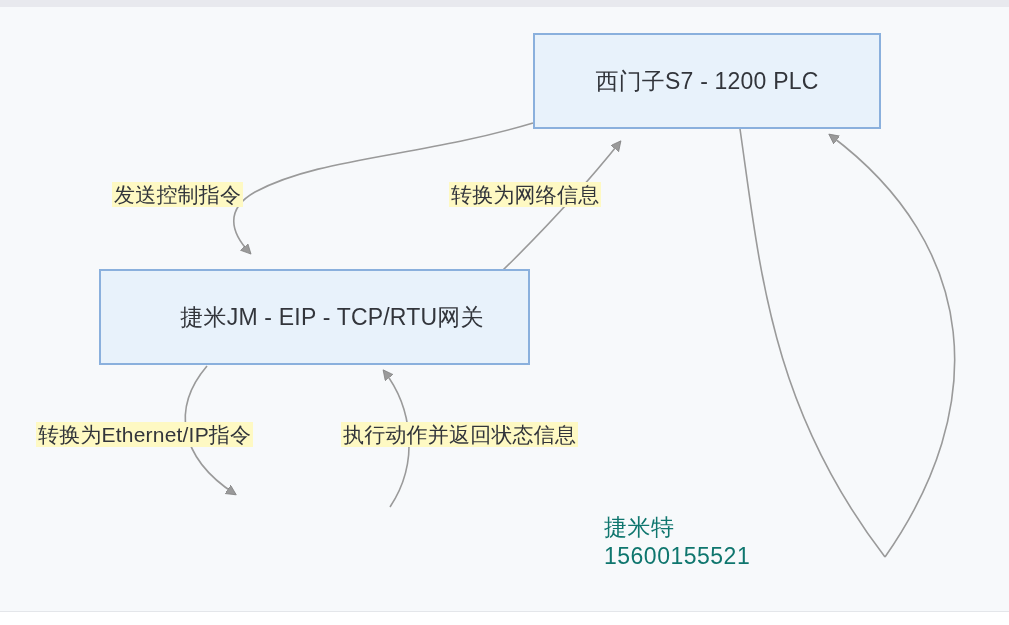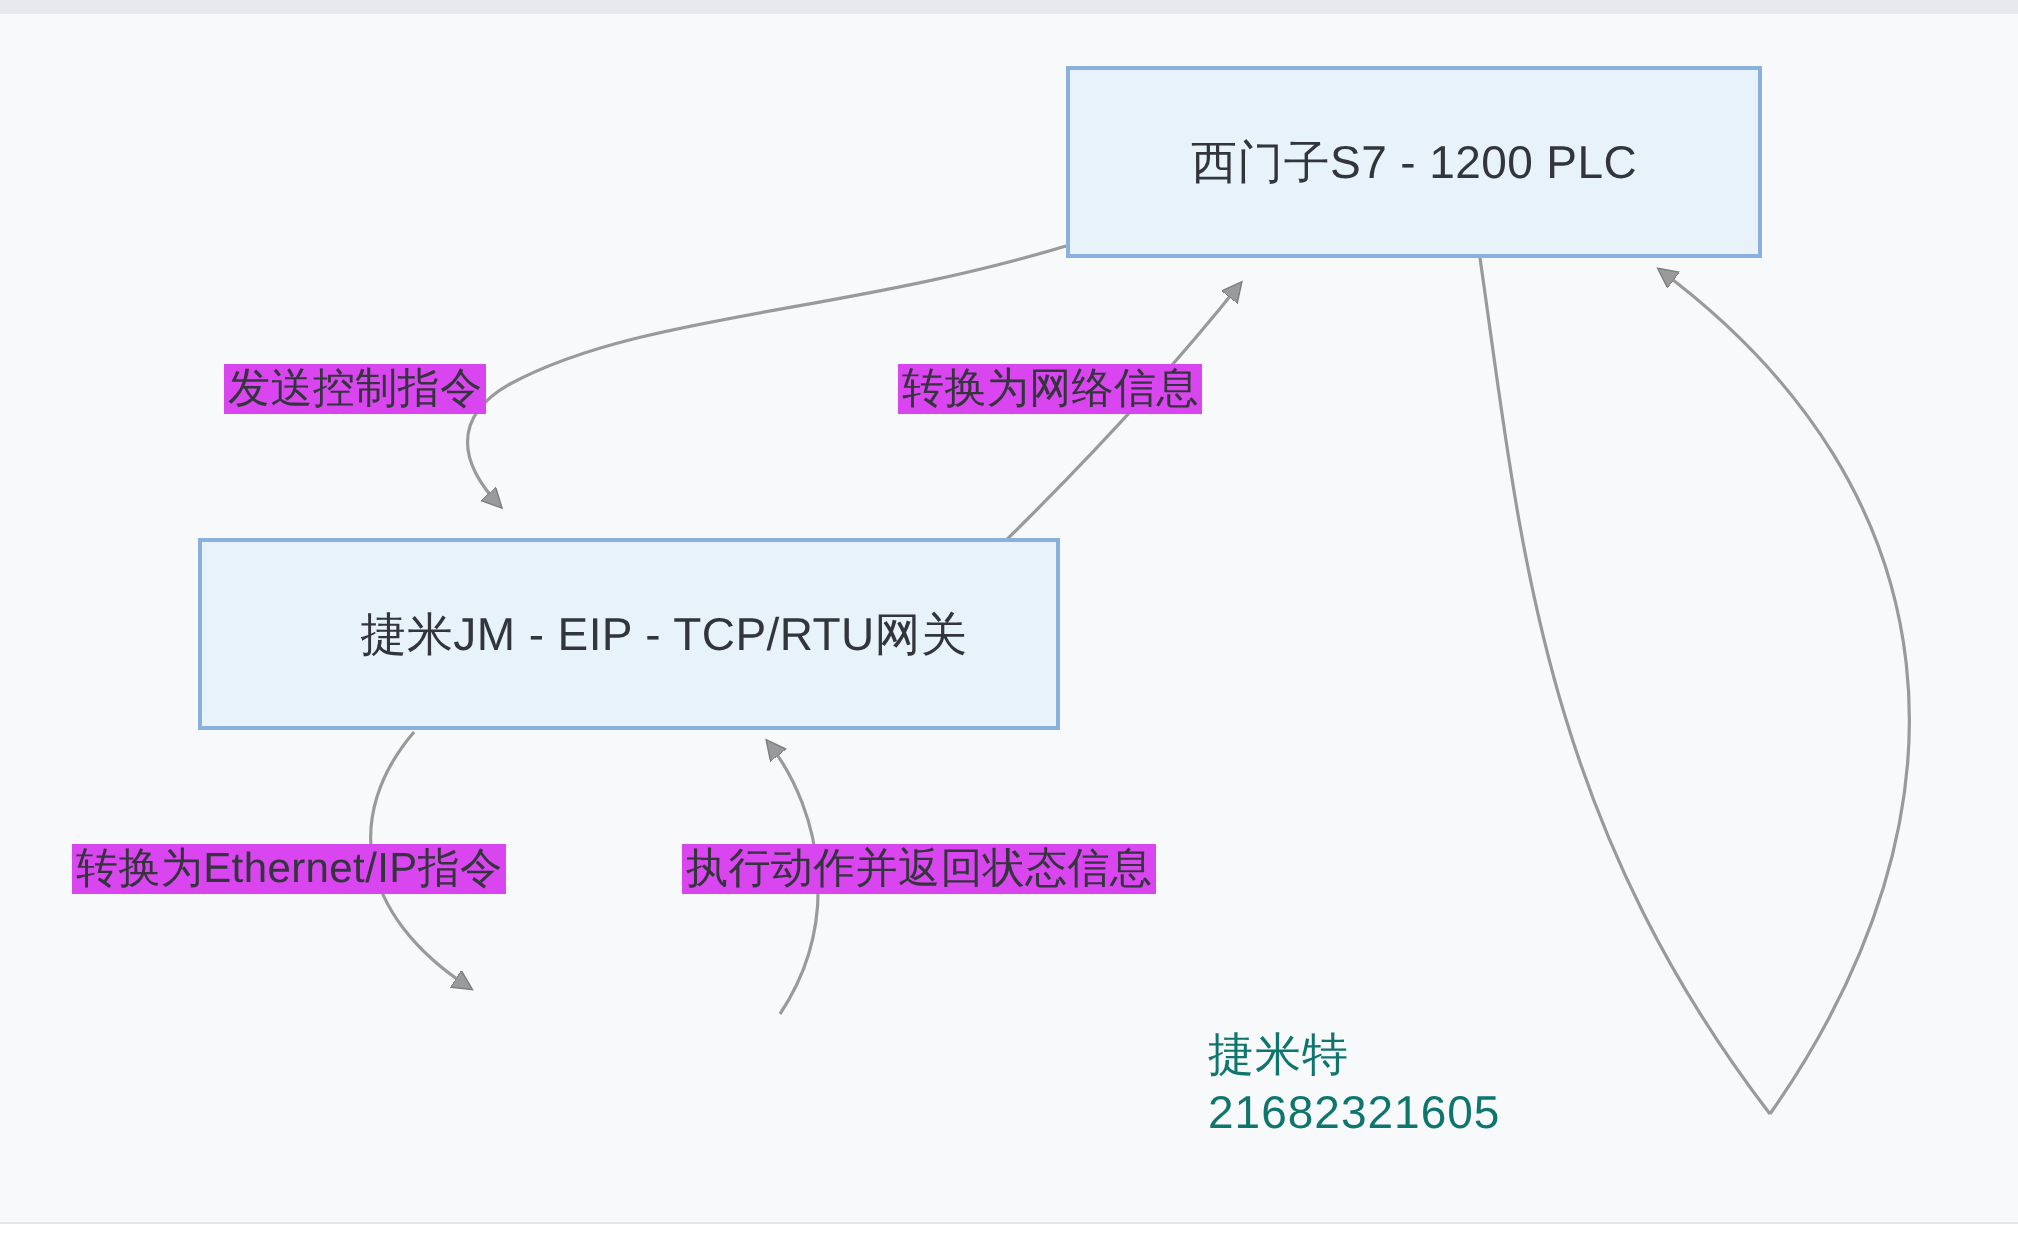--- a/index.html
+++ b/index.html
@@ -73,21 +73,21 @@
 
   .edge-label {
     position: absolute;
     color: #32353b;
     font-size: 21px;
     line-height: 1;
     white-space: nowrap;
     letter-spacing: 0.2px;
   }
   .edge-label .hl {
-    background: #d946ef;
+    background: #fef9c3;
     padding: 1px 2px;
   }
   #lbl-send  { left: 112px; top: 177px; }
   #lbl-net   { left: 449px; top: 177px; }
   #lbl-eip   { left: 36px;  top: 417px; }
   #lbl-exec  { left: 331px; top: 417px; padding-left: 10px; }
   #lbl-adj   { left: 645px; top: 417px; }
 
   .watermark {
     position: absolute;
@@ -152,20 +152,20 @@
       <span class="hl">转换为网络信息</span>
     </div>
 
     <div class="edge-label" id="lbl-exec">
       <span class="hl">执行动作并返回状态信息</span>
     </div>
 
 
     <div class="watermark">
       <div>捷米特</div>
-      <div>21682321605</div>
+      <div>15600155521</div>
     </div>
 
   </div>
 
   <div class="bottom-white"></div>
 
 </div>
 
 </body></html>

